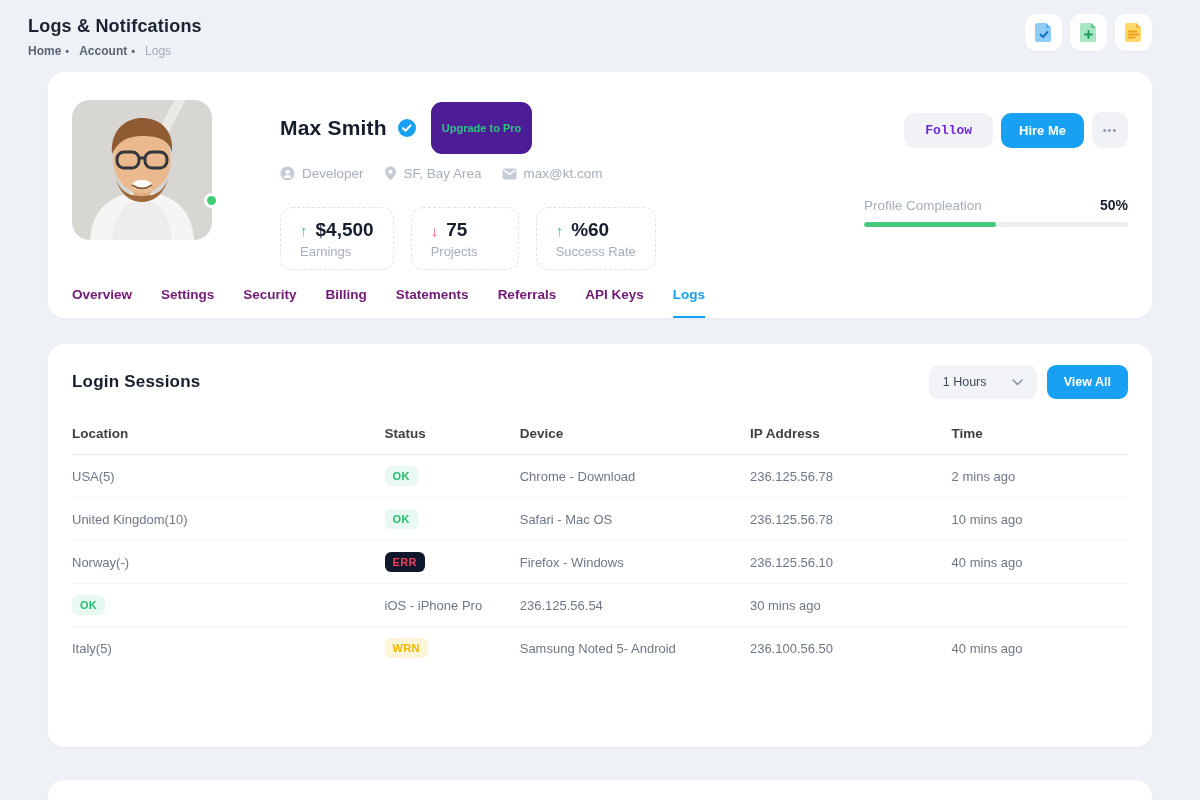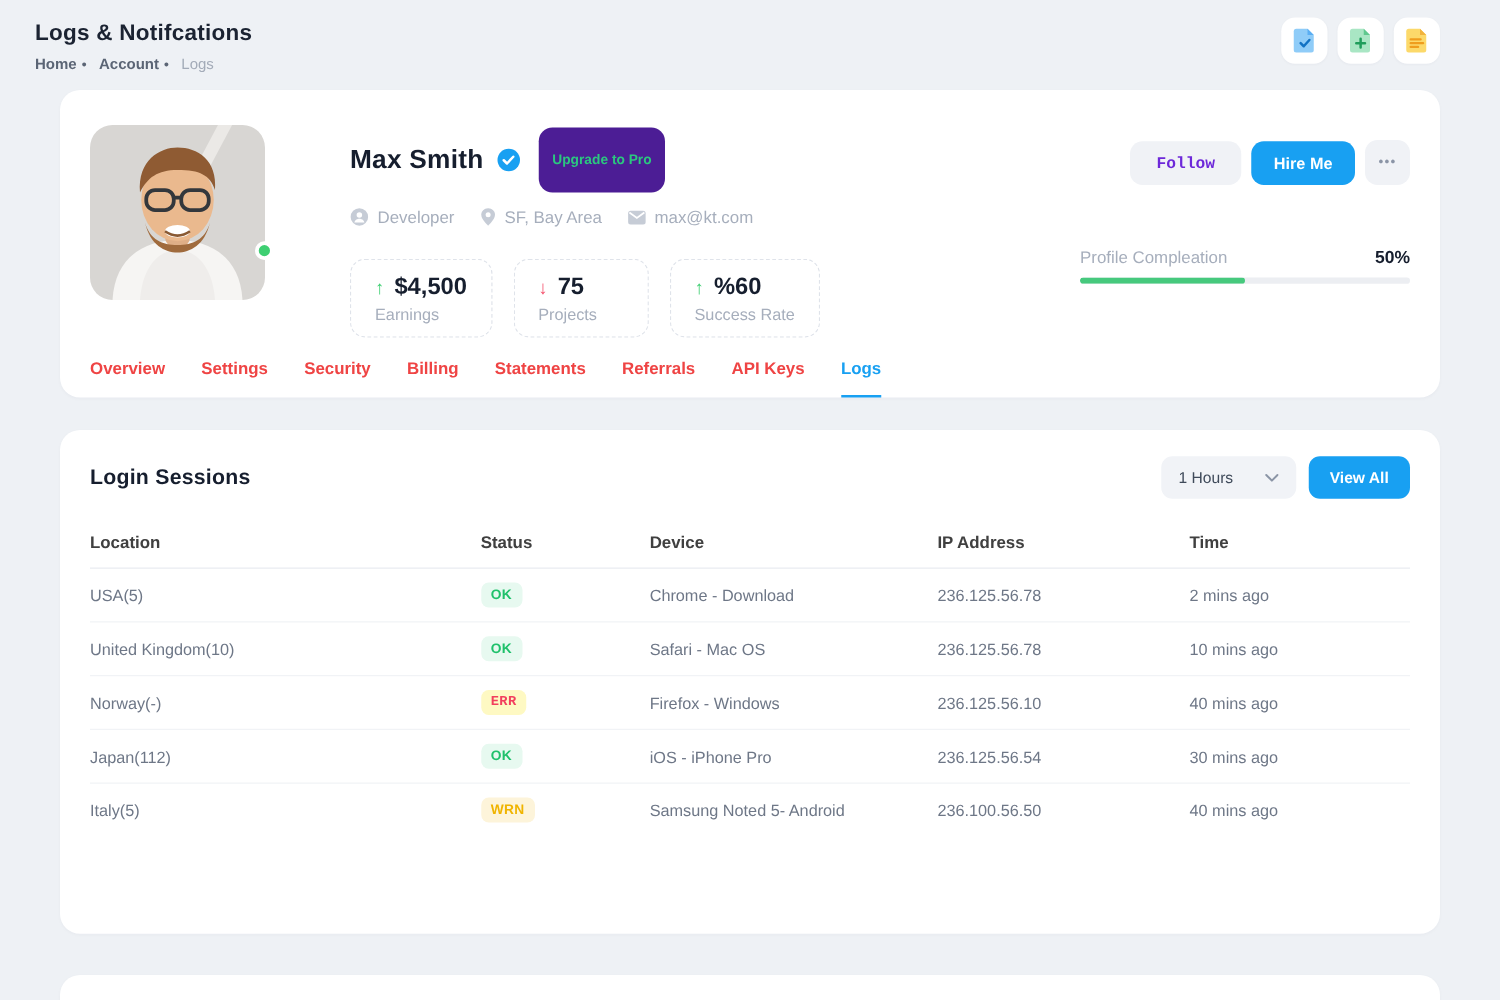--- a/index.html
+++ b/index.html
@@ -76,21 +76,21 @@
     width:36px; height:36px; border-radius:10px; cursor:pointer; font-family:inherit;
   }
   .completion { position:absolute; right:24px; top:125px; width:264px; }
   .completion-head { display:flex; justify-content:space-between; align-items:flex-end; }
   .completion-label { color:#a6aebc; font-size:13.5px; }
   .completion-pct { color:#161e2e; font-size:14px; font-weight:700; }
   .progress-track { margin-top:9px; height:5px; border-radius:3px; background:#eceef2; overflow:hidden; }
   .progress-fill { height:100%; border-radius:3px; background:#46c97d; }
   .tabs { position:absolute; left:24px; bottom:0; display:flex; gap:29px; }
   .tab {
-    font-size:13.5px; font-weight:600; color:#ef4444; padding-bottom:14px;
+    font-size:13.5px; font-weight:600; color:#701a75; padding-bottom:14px;
     border-bottom:2px solid transparent; cursor:pointer;
   }
   .tab.active { color:#18a0f2; border-bottom-color:#18a0f2; }
   
   .sessions-card { margin-top:26px; height:403px; padding:0 24px; overflow:hidden; }
   .card-head { display:flex; justify-content:space-between; align-items:center; padding:21px 0 15px; }
   .card-title { font-size:17px; font-weight:700; color:#161e2e; letter-spacing:.2px; }
   .head-right { display:flex; gap:10px; align-items:center; }
   .filter-select {
     background:#f1f3f7; border-radius:9px; padding:10px 14px; min-width:108px;
@@ -106,21 +106,21 @@
   }
   .table-header { padding:12px 0 13px; border-bottom:1px solid #e9ecf1; }
   .th { font-size:13.5px; font-weight:700; color:#404040; }
   .table-row { padding:11px 0; border-bottom:1px solid #f1f3f6; font-size:13px; color:#6e7787; }
   .table-row:last-child { border-bottom:none; }
   .badge {
     display:inline-block; padding:4px 8px; border-radius:6px;
     font-size:11px; font-weight:700; letter-spacing:.3px;
   }
   .badge.ok  { background:#e7f9f0; color:#1fc16b; }
-  .badge.err { background:#fef9c3; color:#f23f5d;font-family:Liberation Mono, monospace; }
+  .badge.err { background:#0f172a; color:#f23f5d; }
   .badge.wrn { background:#fdf4da; color:#f0b400; }
   
   .logs-card { margin-top:33px; height:140px; padding:0 24px; border-radius:16px 16px 0 0; }
   .logs-head { display:flex; justify-content:space-between; align-items:center; padding:26px 0 20px; }
   .btn-download {
     background:#e3f3fd; border:none; color:#189df2; font-size:12.5px; font-weight:600;
     padding:10px 15px; border-radius:11px; cursor:pointer; font-family:inherit;
     display:flex; align-items:center; gap:8px;
   }
   .log-row { display:grid; grid-template-columns:150px 1fr auto; align-items:center; padding:10px 0; }
@@ -326,21 +326,20 @@
     <span>10 mins ago</span>
   </div>
   <div class="table-row">
     <span>Norway(-)</span>
     <span><span class="badge err">ERR</span></span>
     <span>Firefox - Windows</span>
     <span>236.125.56.10</span>
     <span>40 mins ago</span>
   </div>
   <div class="table-row">
-    <span>Japan(112)</span>
     <span><span class="badge ok">OK</span></span>
     <span>iOS - iPhone Pro</span>
     <span>236.125.56.54</span>
     <span>30 mins ago</span>
   </div>
   <div class="table-row">
     <span>Italy(5)</span>
     <span><span class="badge wrn">WRN</span></span>
     <span>Samsung Noted 5- Android</span>
     <span>236.100.56.50</span>

